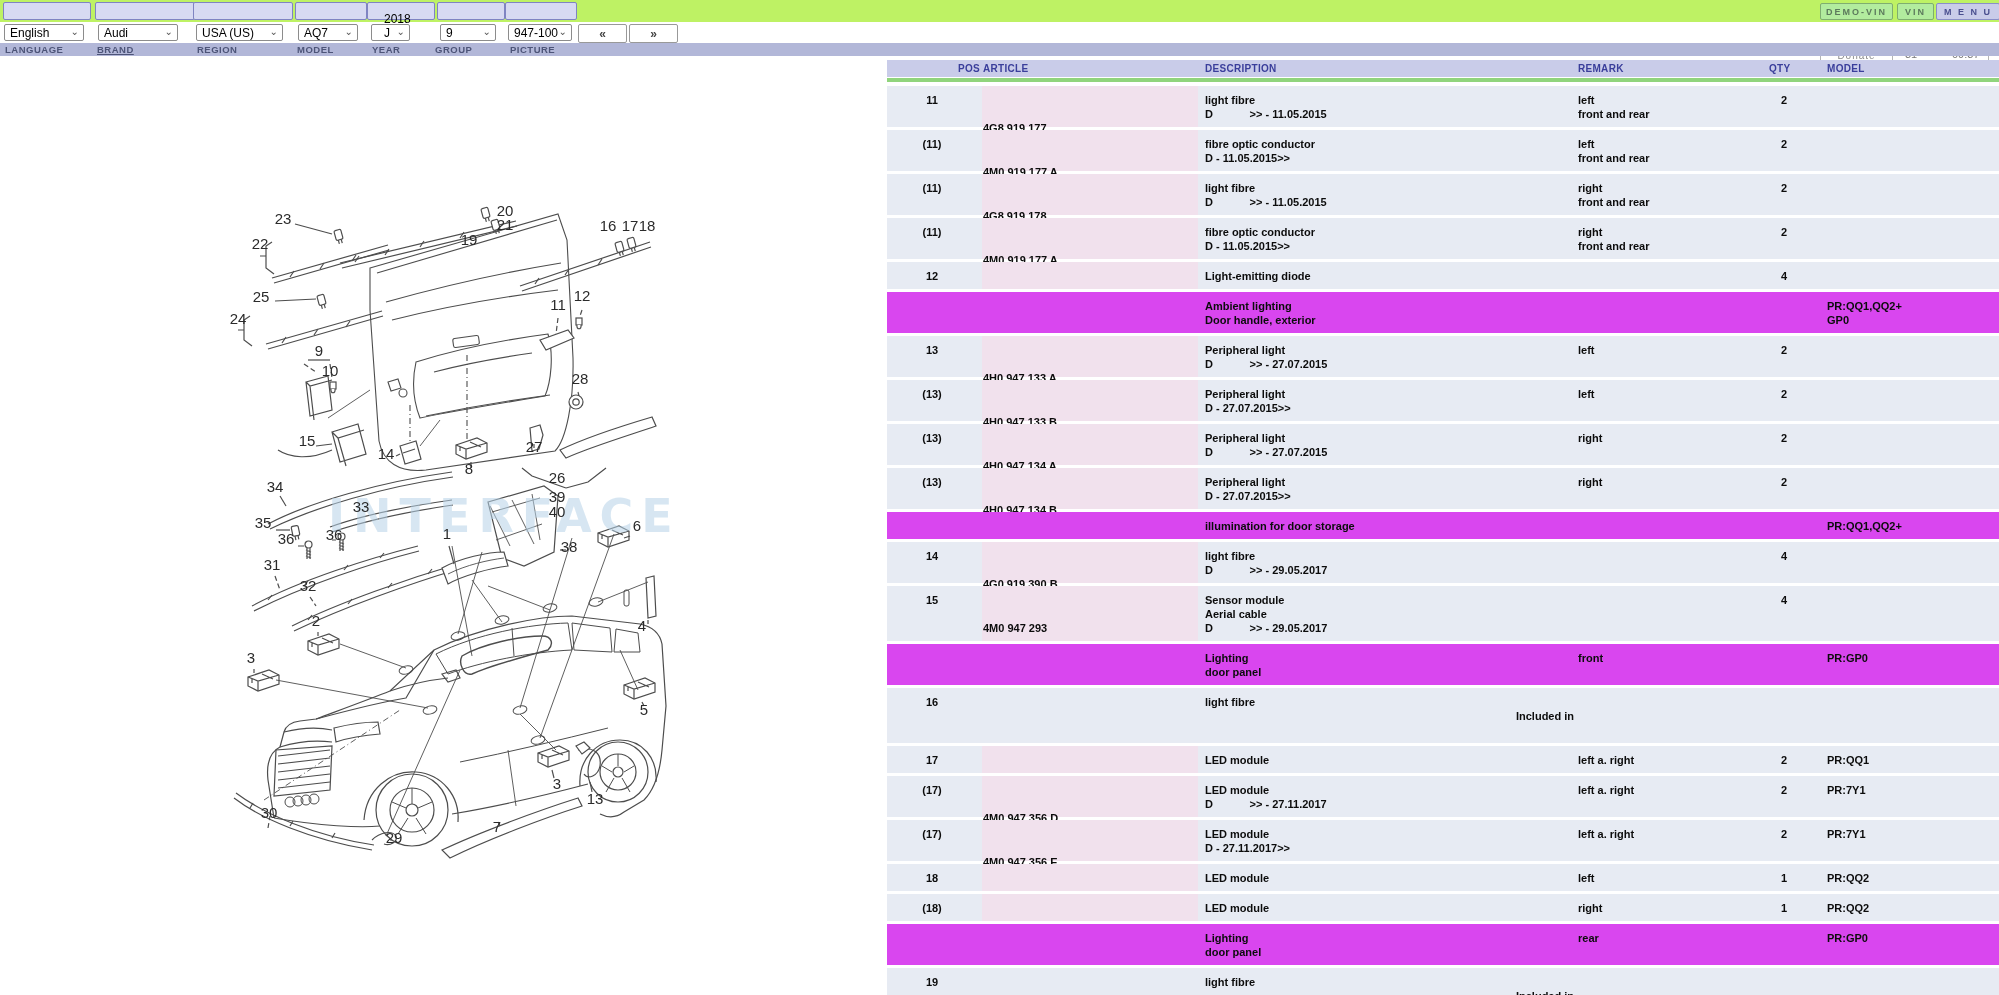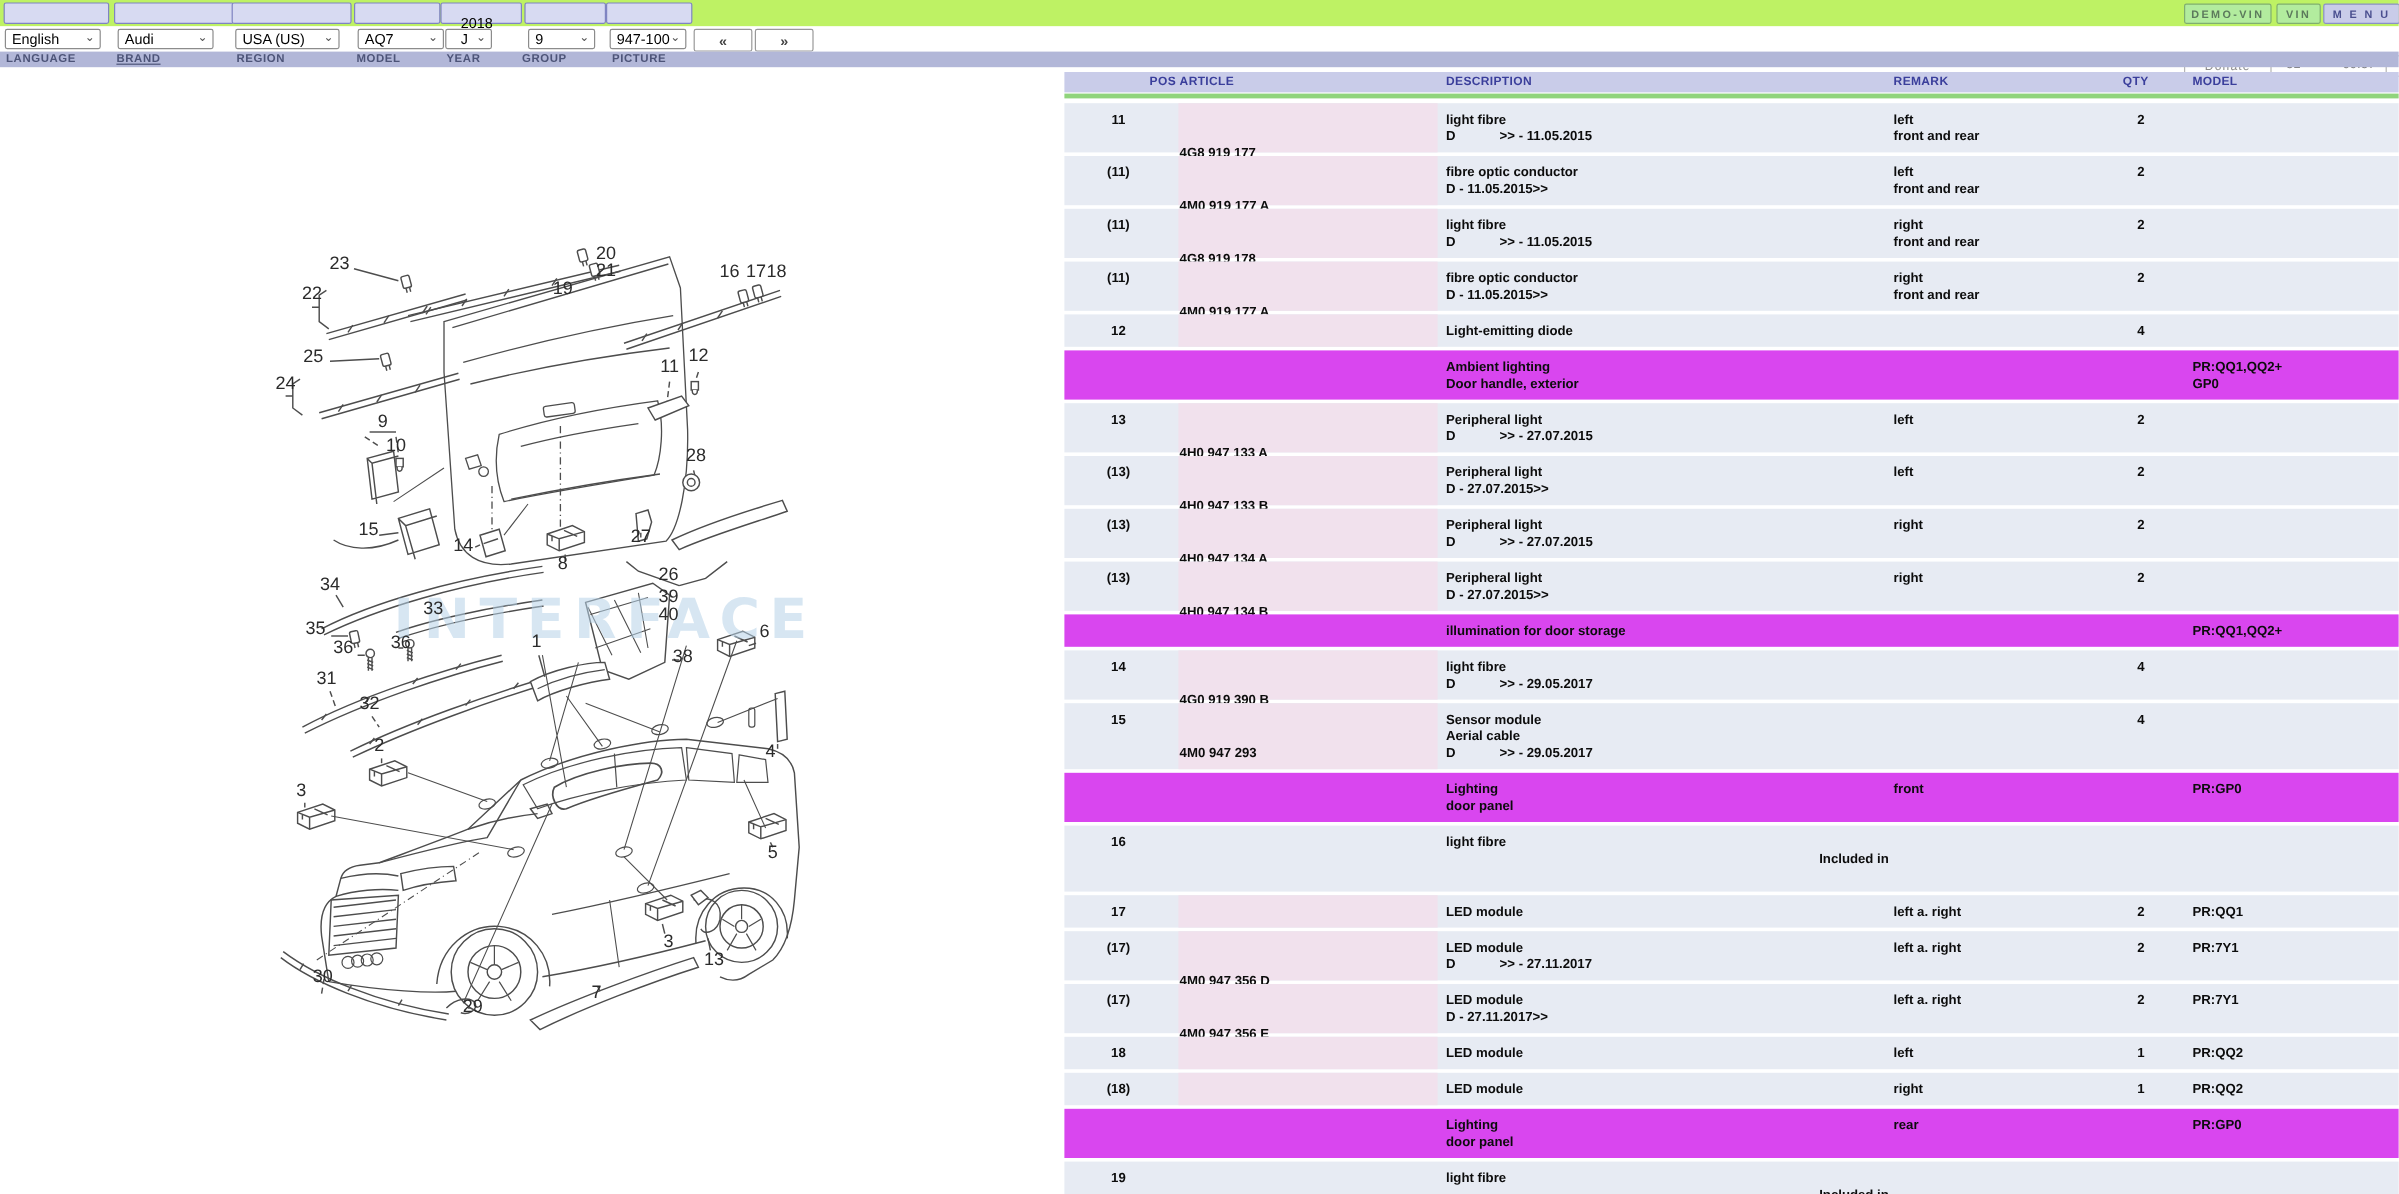--- a/index.html
+++ b/index.html
@@ -74,21 +74,21 @@
         <span class="chev">⌄</span>
       </div>
       <div class="selbox" style="left: 98px; width: 80px;">
         <span>Audi</span>
         <span class="chev">⌄</span>
       </div>
       <div class="selbox" style="left: 196px; width: 87px;">
         <span>USA (US)</span>
         <span class="chev">⌄</span>
       </div>
-      <div class="selbox" style="left: 298px; width: 72px;">
+      <div class="selbox" style="left: 298px; width: 60px;">
         <span>AQ7</span>
         <span class="chev">⌄</span>
       </div>
       <div class="selbox" style="left: 371px; width: 39px; padding-left: 12px;">
         <span>2018 J</span>
         <span class="chev">⌄</span>
       </div>
       <div class="selbox" style="left: 440px; width: 56px;">
         <span>9</span>
         <span class="chev">⌄</span>

